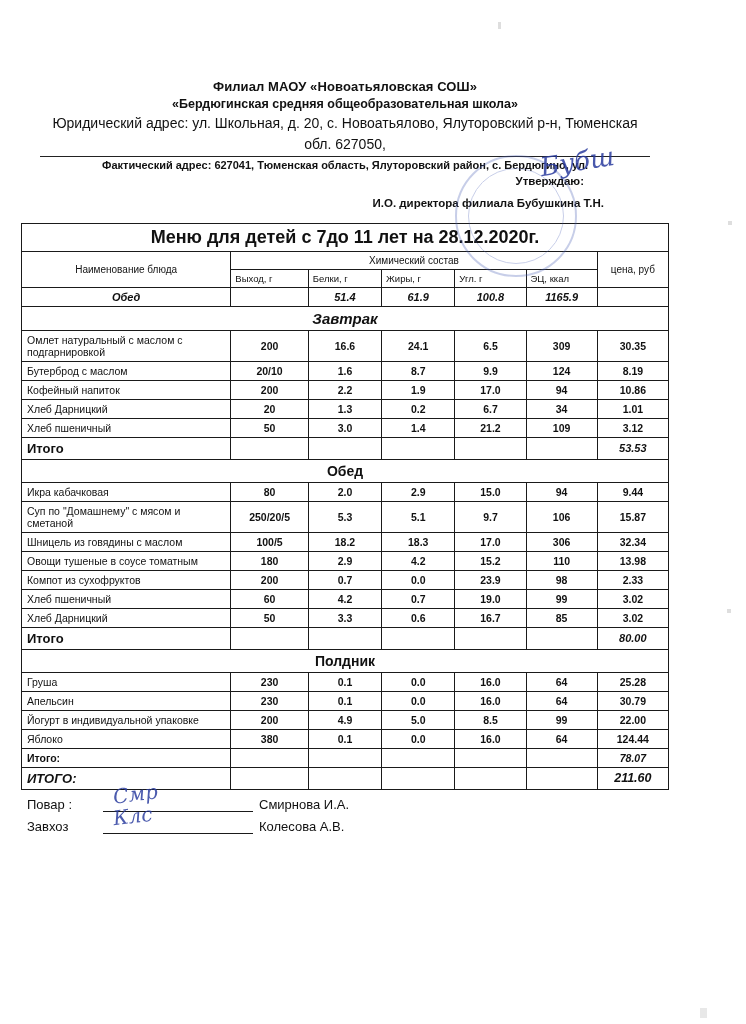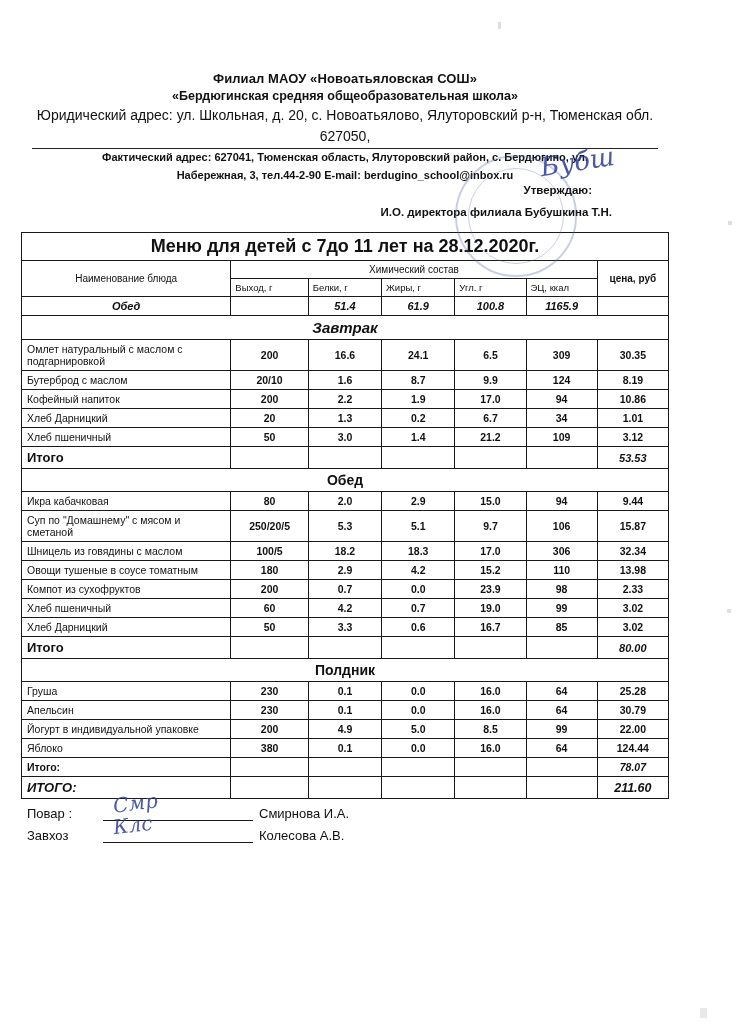--- a/index.html
+++ b/index.html
@@ -13,21 +13,21 @@
     font-family: "Liberation Sans", sans-serif;
     color: #111;
     position: relative;
     overflow: hidden;
   }
   .page {
     width: 690px;
     height: 1024px;
     position: relative;
     box-sizing: border-box;
-    padding: 8px;
+    padding: 16px;
   }
   
   .header {
     text-align: center;
     padding-top: 62px;
   }
   .org-title {
     font-size: 13px;
     font-weight: bold;
     line-height: 1.35;
@@ -134,21 +134,21 @@
     text-align: center;
     font-size: 10px;
   }
   .hdr-sub {
     text-align: left;
     font-size: 9.5px;
   }
   .hdr-price {
     text-align: center;
     font-size: 10px;
-    font-weight: bold;
+    font-weight: normal;
   }
   .section-row td {
     text-align: center;
     font-weight: bold;
     font-size: 15px;
     font-style: italic;
     padding: 4px;
   }
   .section-row-plain td {
     text-align: center;
@@ -269,21 +269,20 @@
   <div class="speck" style="left:727px;top:609px;width:4px;height:4px;"></div>
   <div class="speck" style="left:700px;top:1008px;width:7px;height:10px;opacity:.35;"></div>
 
   <div class="header">
     <div class="org-title">Филиал МАОУ «Новоатьяловская СОШ»</div>
     <div class="org-subtitle">«Бердюгинская средняя общеобразовательная школа»</div>
     <div class="addr">
       <span class="addr-line-underline">Юридический адрес: ул. Школьная, д. 20, с. Новоатьялово, Ялуторовский р-н, Тюменская обл. 627050,</span>
     </div>
     <div class="addr-bold">Фактический адрес: 627041, Тюменская область,    Ялуторовский район,  с. Бердюгино,  ул.</div>
-    <div class="addr-bold">Набережная, 3, тел.44-2-90    E-mail: berdugino_school@inbox.ru</div>
     <div class="approve-row">
       <span>Утверждаю:</span>
     </div>
     <div class="director-row">И.О. директора филиала Бубушкина Т.Н.</div>
   </div>
 
   <div class="stamp"></div>
   <div class="sig sig-approve">Бубш</div>
 
   <div class="table-wrap">

